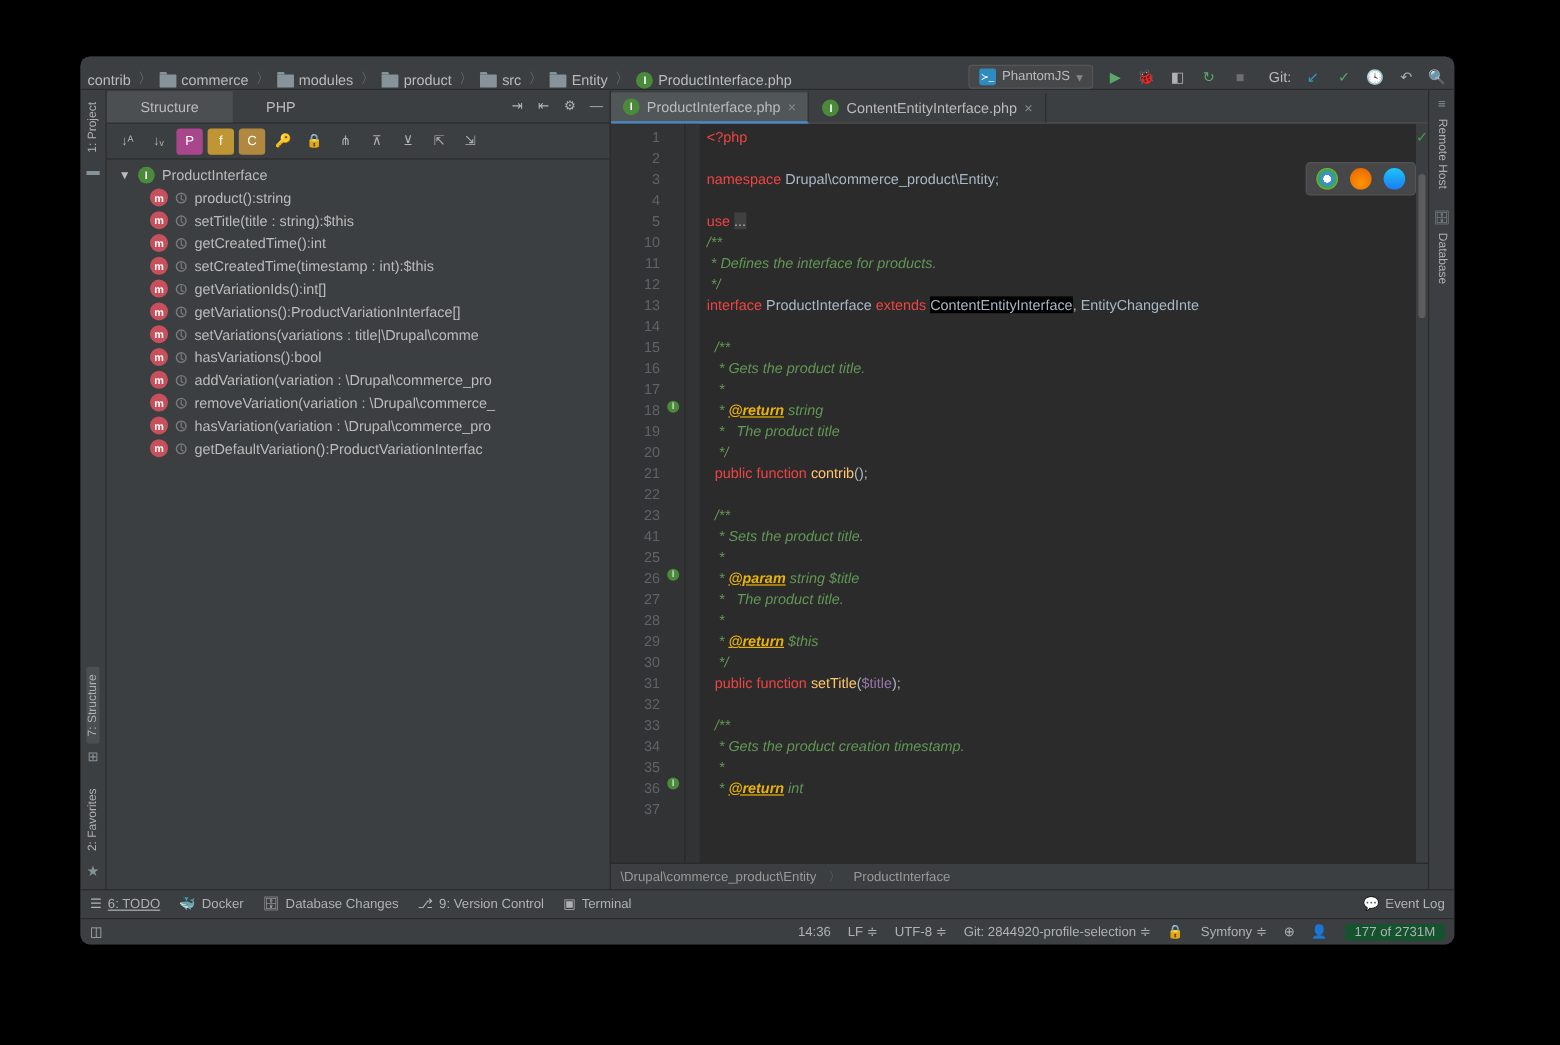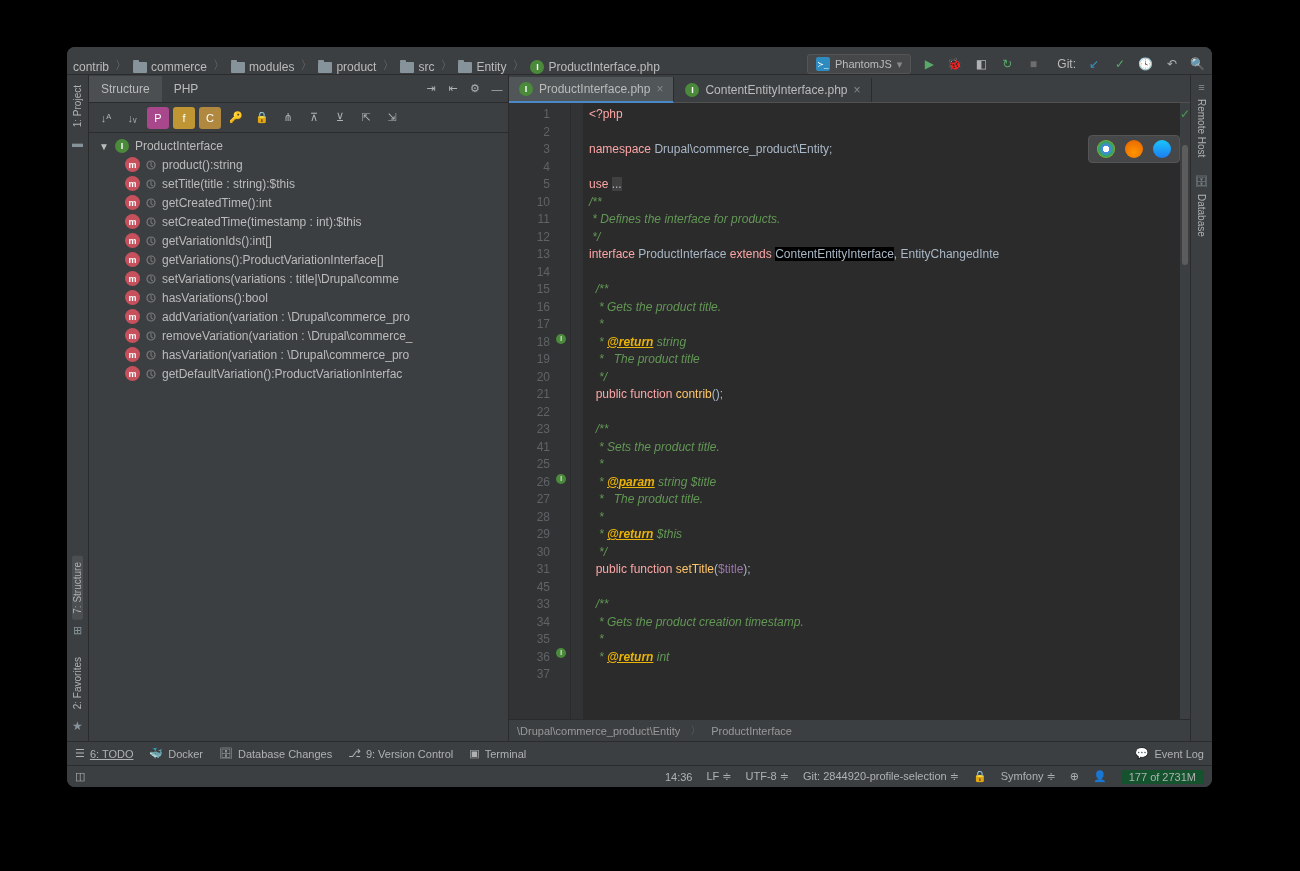--- a/index.html
+++ b/index.html
@@ -20,42 +20,42 @@
 .run-config{background:#454748;border:1px solid #555;padding:2px 8px;border-radius:3px;display:flex;align-items:center;gap:5px;font-size:11px}
 .ps-icon{width:14px;height:14px;background:#2e8bc0;border-radius:2px;display:inline-flex;align-items:center;justify-content:center;font-size:8px;color:#fff}
 .tbtn{width:16px;height:16px;display:inline-flex;align-items:center;justify-content:center;color:#afb1b3;cursor:pointer}
 .body-row{flex:1;display:flex;overflow:hidden}
 .left-rail{width:22px;background:#3c3f41;border-right:1px solid #2b2b2b;display:flex;flex-direction:column;align-items:center;padding-top:4px;gap:4px}
 .rail-lbl{writing-mode:vertical-rl;transform:rotate(180deg);font-size:10px;color:#afb1b3;padding:6px 0;cursor:pointer}
 .rail-lbl.act{background:#4b4f51;border-radius:2px}
 .right-rail{width:22px;background:#3c3f41;border-left:1px solid #2b2b2b;display:flex;flex-direction:column;align-items:center;padding-top:4px}
 .structure{width:420px;background:#3c3f41;border-right:1px solid #2b2b2b;display:flex;flex-direction:column}
 .struct-tabs{height:28px;display:flex;align-items:center;border-bottom:1px solid #2b2b2b;font-size:12px;color:#bbb}
-.stab{padding:6px 12px;cursor:pointer}
+.stab{padding:6px 28px;cursor:pointer}
 .stab.act{background:#4b4f51}
 .struct-tabs .spacer{flex:1}
 .struct-toolbar{height:30px;display:flex;align-items:center;gap:4px;padding:0 6px;border-bottom:1px solid #2b2b2b}
 .stool{width:22px;height:22px;display:flex;align-items:center;justify-content:center;color:#afb1b3;cursor:pointer;border-radius:3px;font-size:11px}
 .stool.on{background:#5c6164}
 .struct-tree{flex:1;overflow:auto;font-size:12px;color:#bbb;padding:4px 0}
 .tree-row{display:flex;align-items:center;gap:6px;padding:2px 8px;white-space:nowrap;cursor:pointer}
 .meth-icon{width:15px;height:15px;border-radius:50%;background:#c6515c;display:inline-flex;align-items:center;justify-content:center;font-size:9px;color:#fff;font-weight:bold;flex-shrink:0}
 .ov-icon{width:10px;height:10px;flex-shrink:0}
 .chev{color:#bbb;font-size:10px}
 .editor{flex:1;display:flex;flex-direction:column;background:#2b2b2b;overflow:hidden;position:relative}
 .etabs{height:28px;background:#3c3f41;display:flex;align-items:flex-end;gap:1px;border-bottom:1px solid #515151}
 .etab{padding:5px 10px;background:#3c3f41;display:flex;align-items:center;gap:6px;font-size:12px;color:#bbb;cursor:pointer;border-right:1px solid #2b2b2b}
 .etab.act{background:#515658;border-bottom:2px solid #4a88c7;margin-bottom:-1px}
 .etab-close{color:#888;font-size:12px;cursor:pointer}
 .code-area{flex:1;display:flex;overflow:hidden;position:relative}
 .gutter{width:62px;background:#313335;border-right:1px solid #2b2b2b;font-family:'Menlo',monospace;font-size:12px;color:#606366;text-align:right;padding:3px 20px 3px 4px;line-height:17.5px;position:relative}
 .gutter-mark{position:absolute;right:4px;width:10px;height:10px;border-radius:50%;background:#4a8a3a;font-size:8px;color:#fff;display:flex;align-items:center;justify-content:center}
 .code{flex:1;font-family:'Menlo',monospace;font-size:12px;line-height:17.5px;padding:3px 6px;color:#a9b7c6;white-space:pre;overflow:hidden}
 .fold-bar{width:12px;background:#313335}
-.kw{color:#fca5a5}.doc{color:#629755;font-style:italic}
+.kw{color:#ef4444}.doc{color:#629755;font-style:italic}
 .tag{color:#eab308;font-style:italic;text-decoration:underline;font-weight:bold}.fn{color:#ffc66d}.var{color:#9876aa}
 .browser-over{position:absolute;top:32px;right:10px;background:#454748;border:1px solid #555;border-radius:4px;padding:4px 8px;display:flex;gap:10px}
 .br{width:18px;height:18px;border-radius:50%}
 .breadpath{height:22px;background:#3c3f41;border-top:1px solid #2b2b2b;display:flex;align-items:center;padding:0 8px;font-size:11px;color:#999}
 .bottombar{height:24px;background:#3c3f41;border-top:1px solid #2b2b2b;display:flex;align-items:center;padding:0 8px;gap:16px;font-size:11px;color:#afb1b3}
 .bb-item{display:flex;align-items:center;gap:5px;cursor:pointer}
 .statusbar{height:22px;background:#3c3f41;border-top:1px solid #2b2b2b;display:flex;align-items:center;padding:0 8px;gap:14px;font-size:11px;color:#afb1b3}
 .statusbar .spacer{flex:1}
 .scrollbar{width:10px;background:#3c3f41;position:relative}
 .scroll-thumb{position:absolute;top:42px;left:2px;width:6px;height:120px;background:#5c5c5c;border-radius:3px}
@@ -298,21 +298,21 @@
               <div>22</div>
               <div>23</div>
               <div>41</div>
               <div>25</div>
               <div>26</div>
               <div>27</div>
               <div>28</div>
               <div>29</div>
               <div>30</div>
               <div>31</div>
-              <div>45</div>
+              <div>32</div>
               <div>33</div>
               <div>34</div>
               <div>35</div>
               <div>36</div>
               <div>37</div>
             </div>
           <div class="gutter-mark" style="top:231px">I</div>
           <div class="gutter-mark" style="top:371px">I</div>
           <div class="gutter-mark" style="top:545px">I</div>
         </div>

